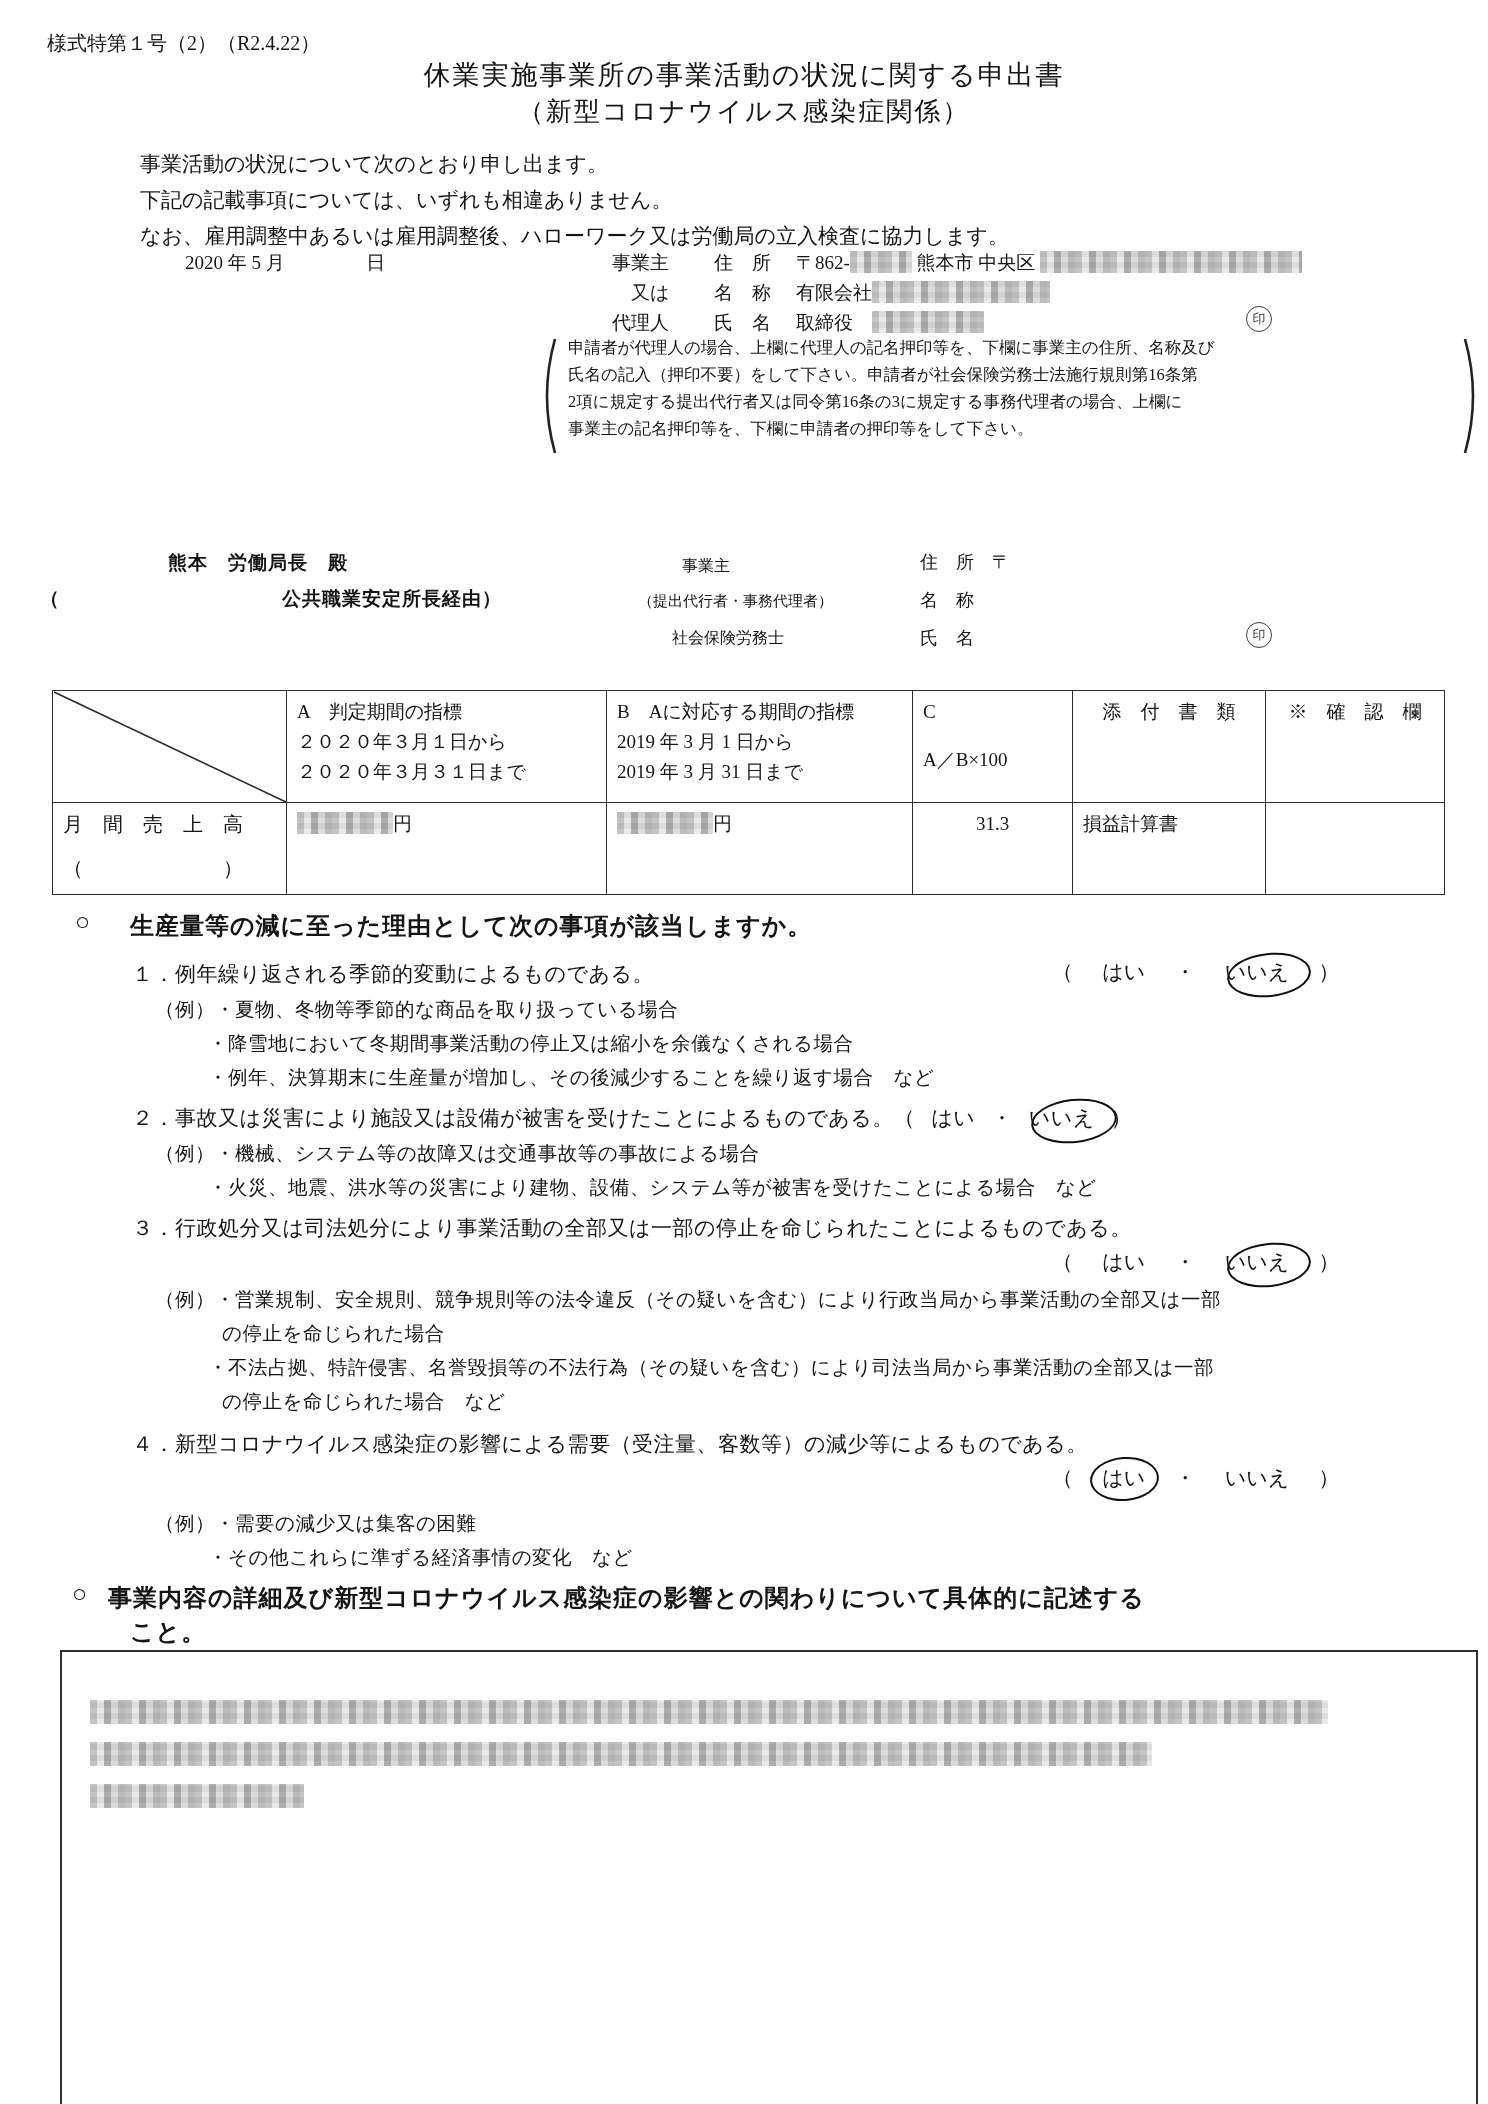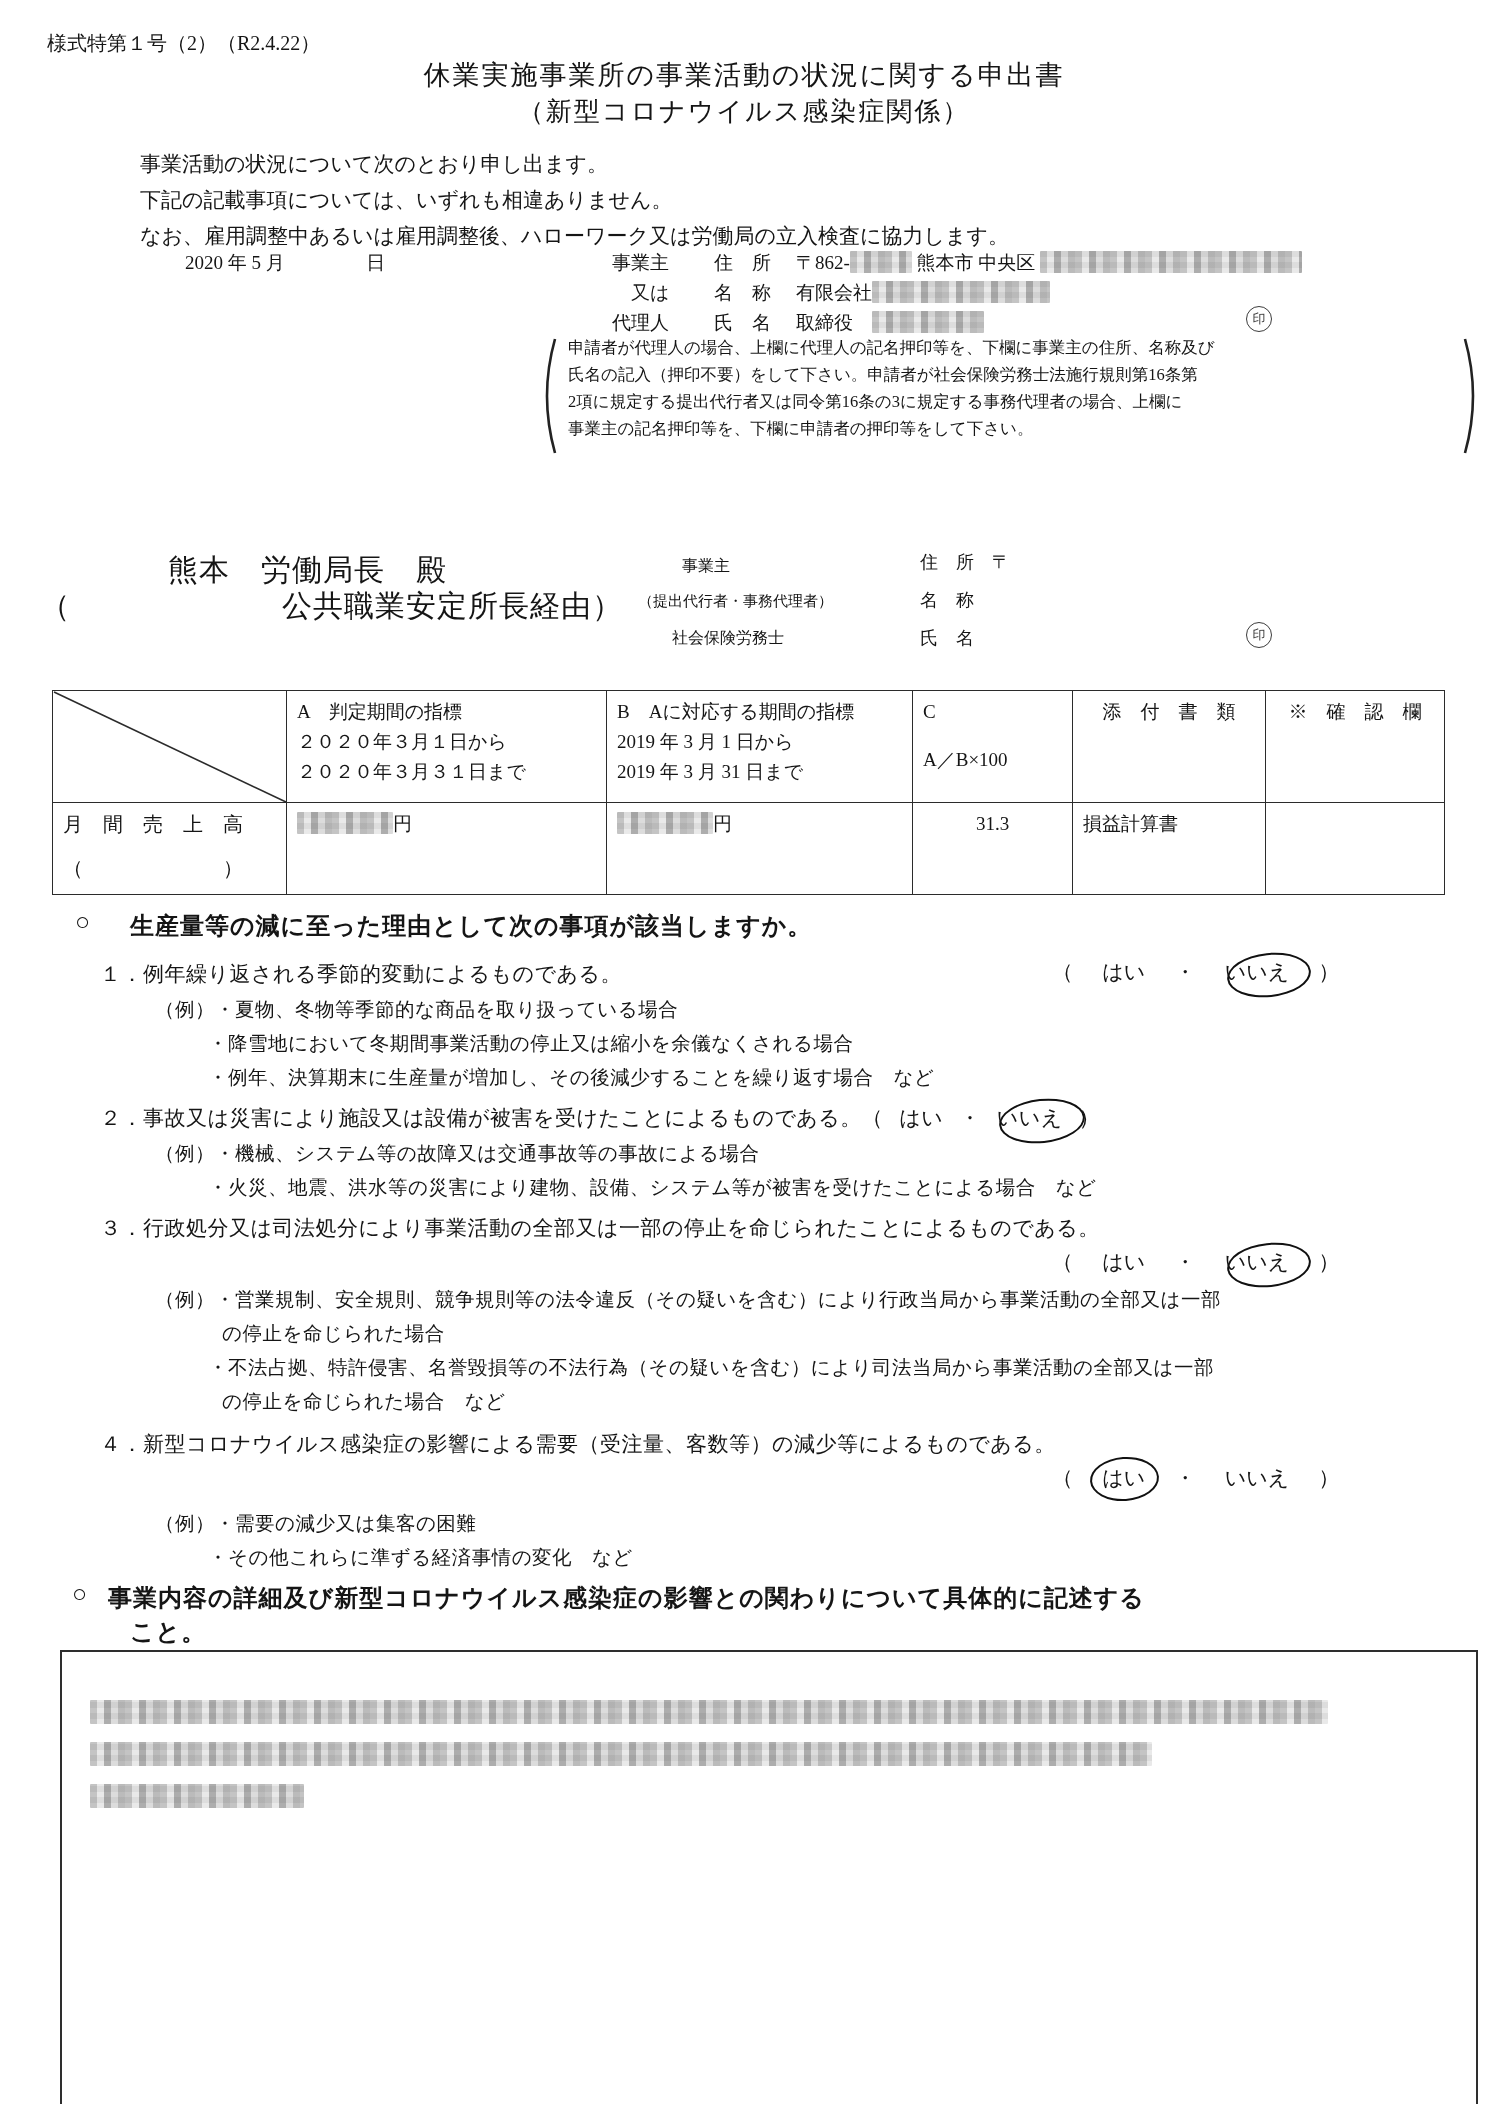--- a/index.html
+++ b/index.html
@@ -19,30 +19,30 @@
   .redact{display:inline-block;height:22px;vertical-align:-4px;border-radius:1px;
     background-image:
       repeating-linear-gradient(90deg,#c4c4c4 0 7px,#e9e9e9 7px 14px,#adadad 14px 21px,#dcdcdc 21px 28px,#bbb 28px 35px),
       repeating-linear-gradient(0deg,rgba(255,255,255,.45) 0 5px,rgba(0,0,0,.05) 5px 11px);
     background-blend-mode:multiply;}
   .seal{display:inline-flex;align-items:center;justify-content:center;
     width:24px;height:24px;border:1.5px solid #3c3c3c;border-radius:50%;
     font-size:13px;color:#3c3c3c;}
   .note{font-size:16.5px;line-height:27px;white-space:normal;width:905px;}
   .bigparen svg{display:block;}
-  .addr1{font-size:30px;letter-spacing:1px;}
+  .addr1{font-size:19px;letter-spacing:1px;font-weight:bold;}
   .small{font-size:16px;}
   table.idx{border-collapse:collapse;table-layout:fixed;}
   table.idx td{border:1.7px solid #2b2b2b;vertical-align:top;padding:6px 10px;
     font-size:19px;line-height:30px;margin-top:12px;}
   td.diag{position:relative;padding:0;}
   td.diag svg{position:absolute;left:0;top:0;}
   .c-center{text-align:center;}
   .heading{font-size:24px;font-weight:bold;letter-spacing:1px;}
-  .item-label{font-size:21px;letter-spacing:0.5px;}
+  .item-label{font-size:21px;letter-spacing:0.5px;margin-left:32px;}
   .example{font-size:19.5px;letter-spacing:0.5px;}
   .answer{font-size:21px;}
   .answer .gap{display:inline-block;width:22px;}
   .opt{position:relative;display:inline-block;padding:0 2px;}
   .circled::after{content:"";position:absolute;inset:-7px -12px -9px -10px;
     border:2.4px solid #111;border-radius:50%;transform:rotate(-4deg);}
   .circled.offset-right::after{inset:-5px -20px -11px 4px;transform:rotate(-6deg);}
   .descbox{border:2.4px solid #2e2e2e;}
   .rline{display:block;margin-bottom:18px;}
 </style>

